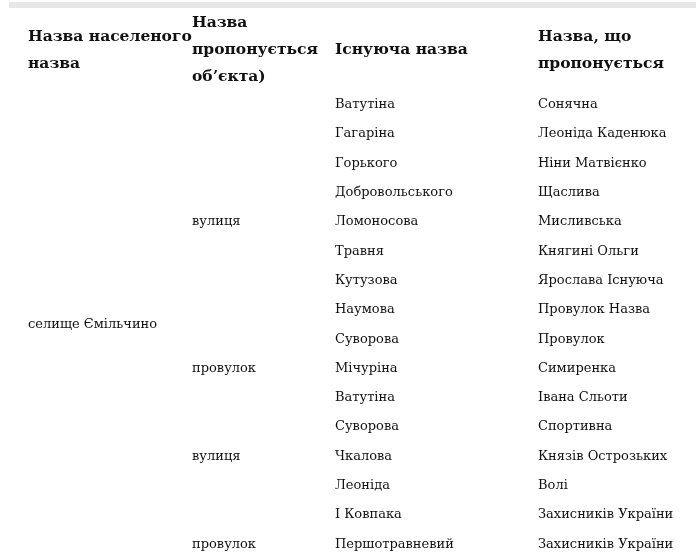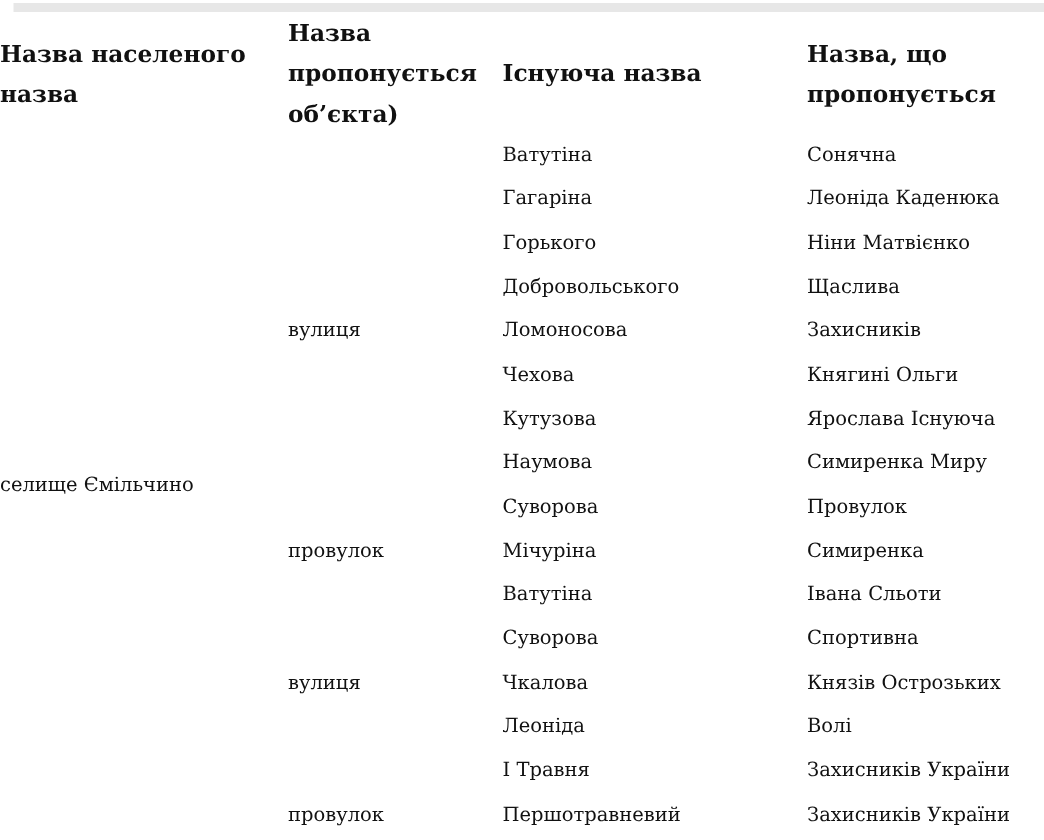--- a/index.html
+++ b/index.html
@@ -47,21 +47,21 @@
     line-height: 27px;
     height: 76px;
     vertical-align: middle;
   }
   .hline { display: block; }
   tbody tr { height: 29.3px; }
   tbody td {
     font-size: 13px;
     white-space: nowrap;
   }
-  .col-settlement { }
+  .col-settlement { padding-left: 28px; }
 </style>
 </head>
 <body>
 
 <div class="top-strip"></div>
 
 <table class="rename-table">
   <colgroup>
     <col class="c1">
     <col class="c2">
@@ -102,33 +102,33 @@
       <tr>
         <td class="col-existing">Горького</td>
         <td class="col-proposed">Ніни Матвієнко</td>
       </tr>
       <tr>
         <td class="col-existing">Добровольського</td>
         <td class="col-proposed">Щаслива</td>
       </tr>
       <tr>
         <td class="col-existing">Ломоносова</td>
-        <td class="col-proposed">Захисників</td>
+        <td class="col-proposed">Мисливська</td>
       </tr>
       <tr>
-        <td class="col-existing">Чехова</td>
+        <td class="col-existing">Травня</td>
         <td class="col-proposed">Княгині Ольги</td>
       </tr>
       <tr>
         <td class="col-existing">Кутузова</td>
         <td class="col-proposed">Ярослава Існуюча</td>
       </tr>
       <tr>
         <td class="col-existing">Наумова</td>
-        <td class="col-proposed">Симиренка Миру</td>
+        <td class="col-proposed">Провулок Назва</td>
       </tr>
       <tr>
         <td class="col-existing">Суворова</td>
         <td class="col-proposed">Провулок</td>
       </tr>
       <tr>
         <td class="col-type" rowspan="1">провулок</td>
         <td class="col-existing">Мічуріна</td>
         <td class="col-proposed">Симиренка</td>
       </tr>
@@ -143,21 +143,21 @@
       </tr>
       <tr>
         <td class="col-existing">Чкалова</td>
         <td class="col-proposed">Князів Острозьких</td>
       </tr>
       <tr>
         <td class="col-existing">Леоніда</td>
         <td class="col-proposed">Волі</td>
       </tr>
       <tr>
-        <td class="col-existing">І Травня</td>
+        <td class="col-existing">І Ковпака</td>
         <td class="col-proposed">Захисників України</td>
       </tr>
       <tr>
         <td class="col-type" rowspan="1">провулок</td>
         <td class="col-existing">Першотравневий</td>
         <td class="col-proposed">Захисників України</td>
       </tr>
     </tbody>
 </table>
 

